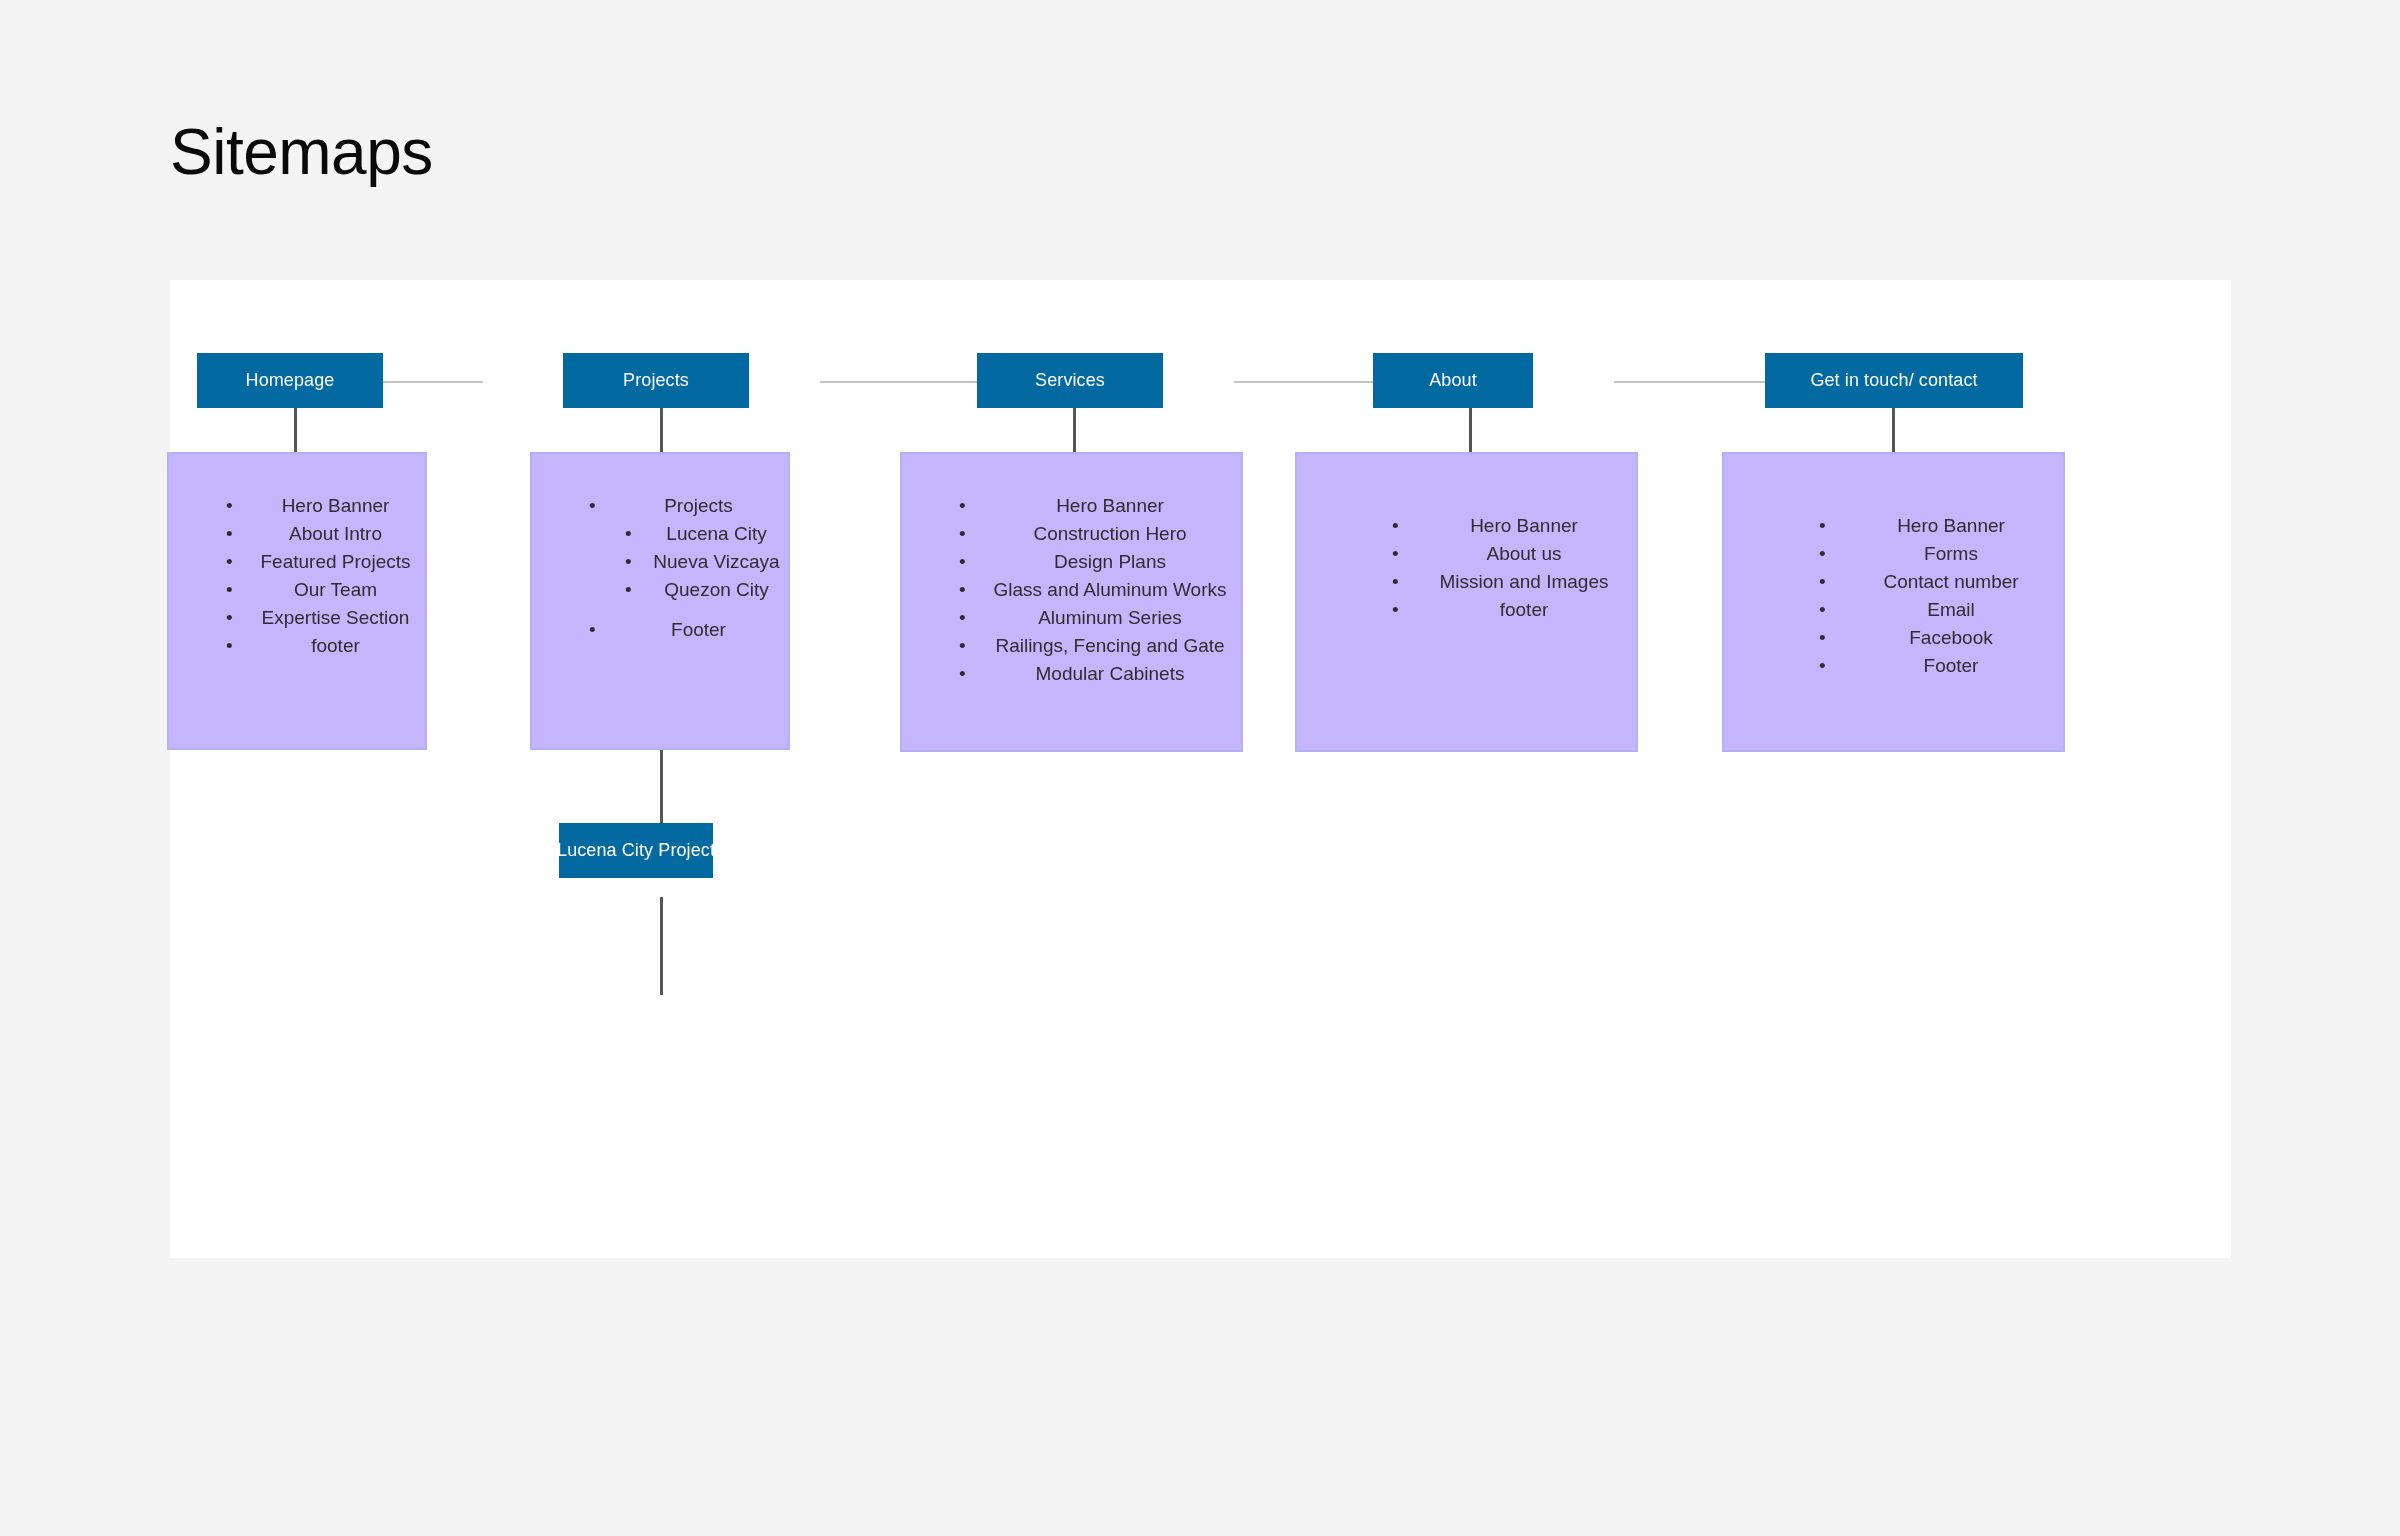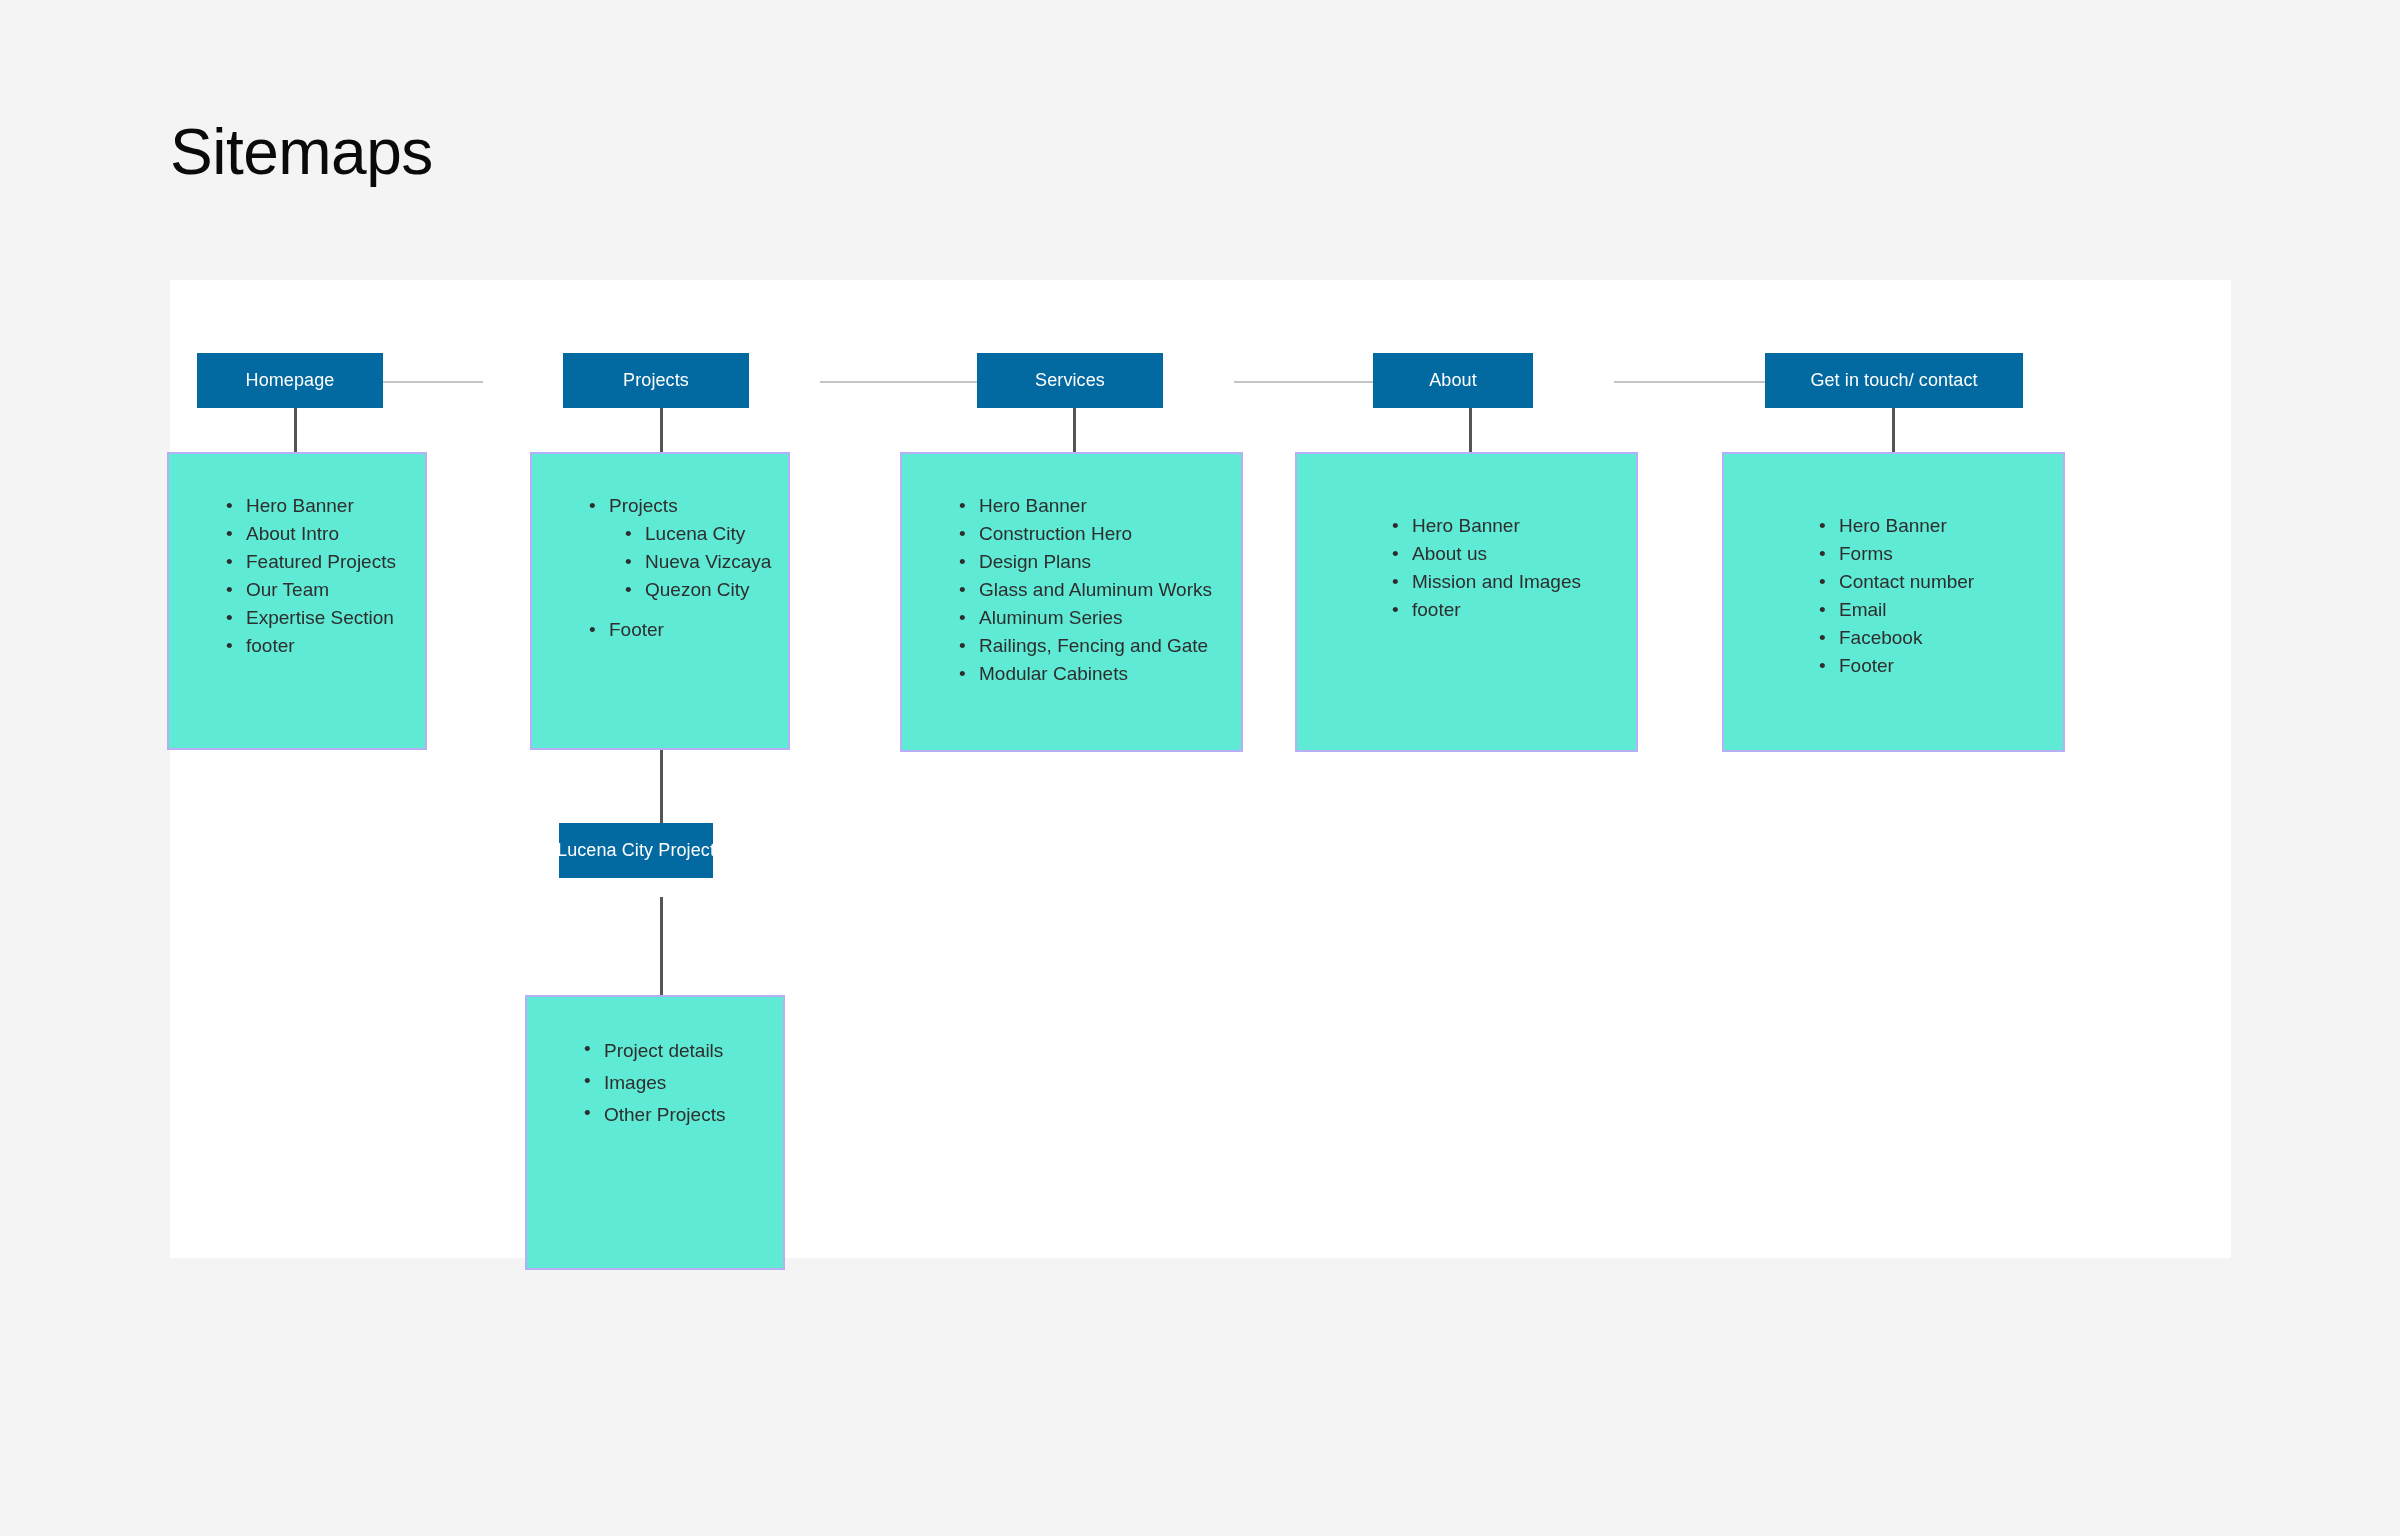--- a/index.html
+++ b/index.html
@@ -63,23 +63,24 @@
     letter-spacing: 0.1px;
     box-sizing: border-box;
     padding: 0 8px;
     text-align: center;
     white-space: nowrap;
   }
 
   
   .detail-box {
     position: absolute;
-    background: #5eead4;
+    background: #c4b5fd;
     border: 2px solid #b5b0f6;
     box-sizing: border-box;
+    text-align: center;
   }
   .detail-list {
     margin: 0;
     padding: 0;
     list-style: none;
   }
   .detail-list li {
     position: relative;
     font-size: 19px;
     line-height: 28px;
@@ -201,21 +202,14 @@
       <li>Email</li>
       <li>Facebook</li>
       <li>Footer</li>
     </ul>
   </div>
 
   <div class="node" style="left:389px; top:543px; width:154px; height:55px;">
     <span>Lucena City Project</span>
   </div>
 
-  <div class="detail-box" style="left:355px; top:715px; width:260px; height:275px;">
-    <ul class="detail-list loose" style="margin-top:38px; margin-left:57px;">
-      <li>Project details</li>
-      <li>Images</li>
-      <li>Other Projects</li>
-    </ul>
-  </div>
 
 </div>
 
 </body></html>

